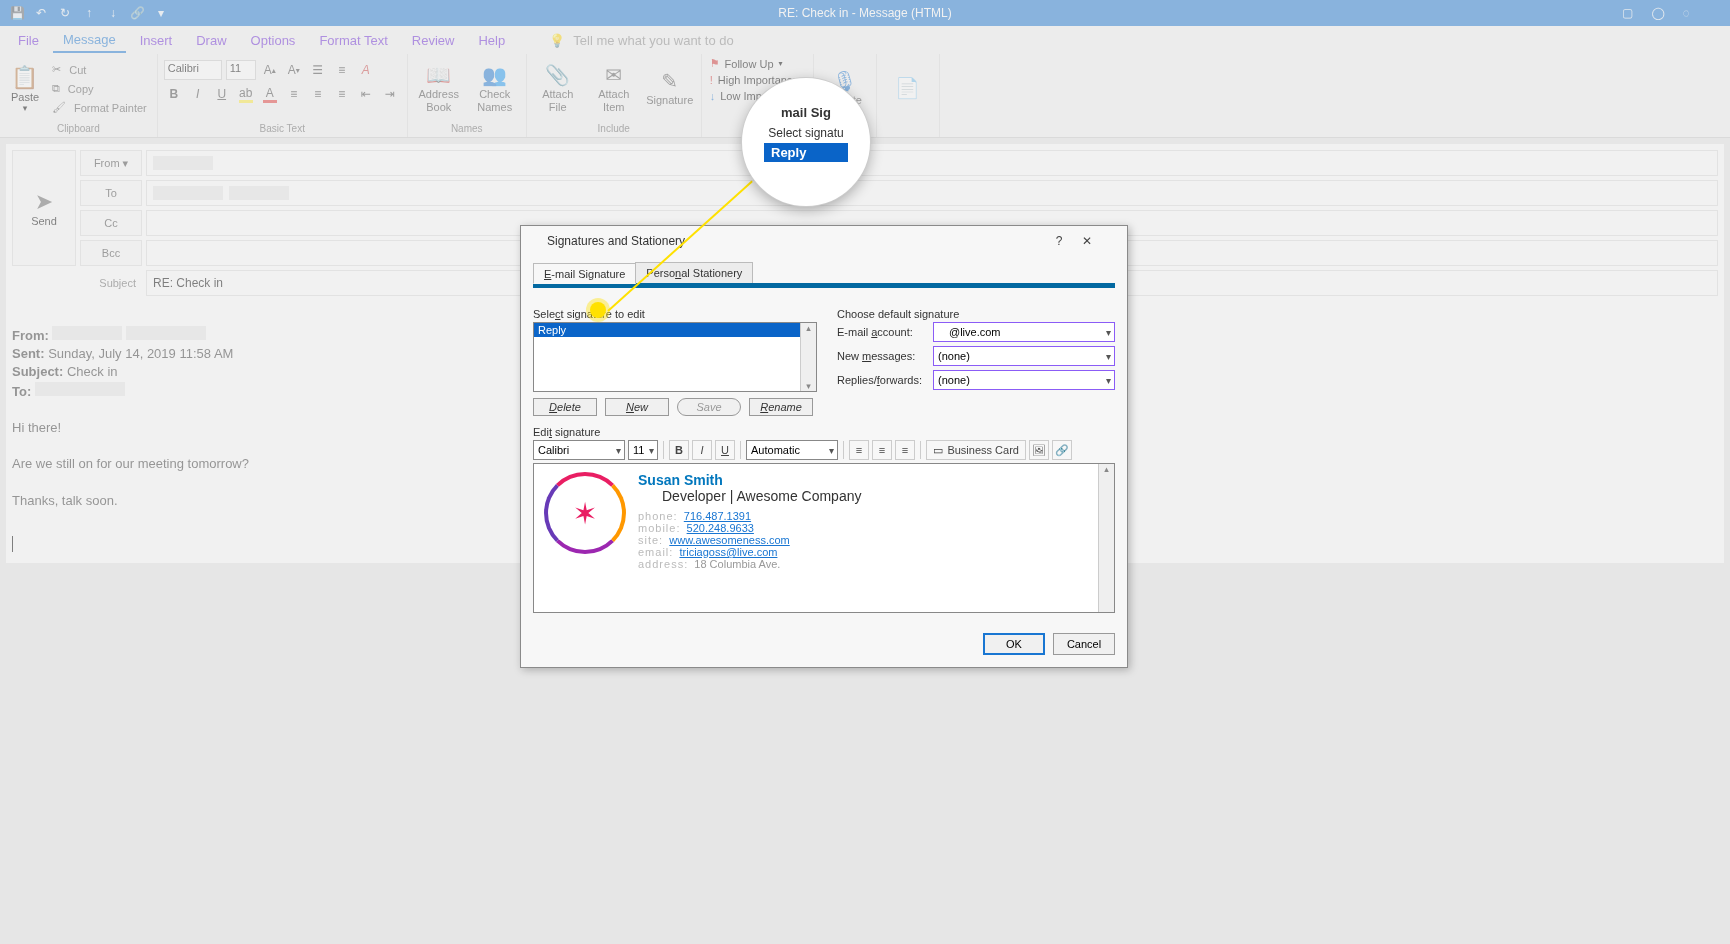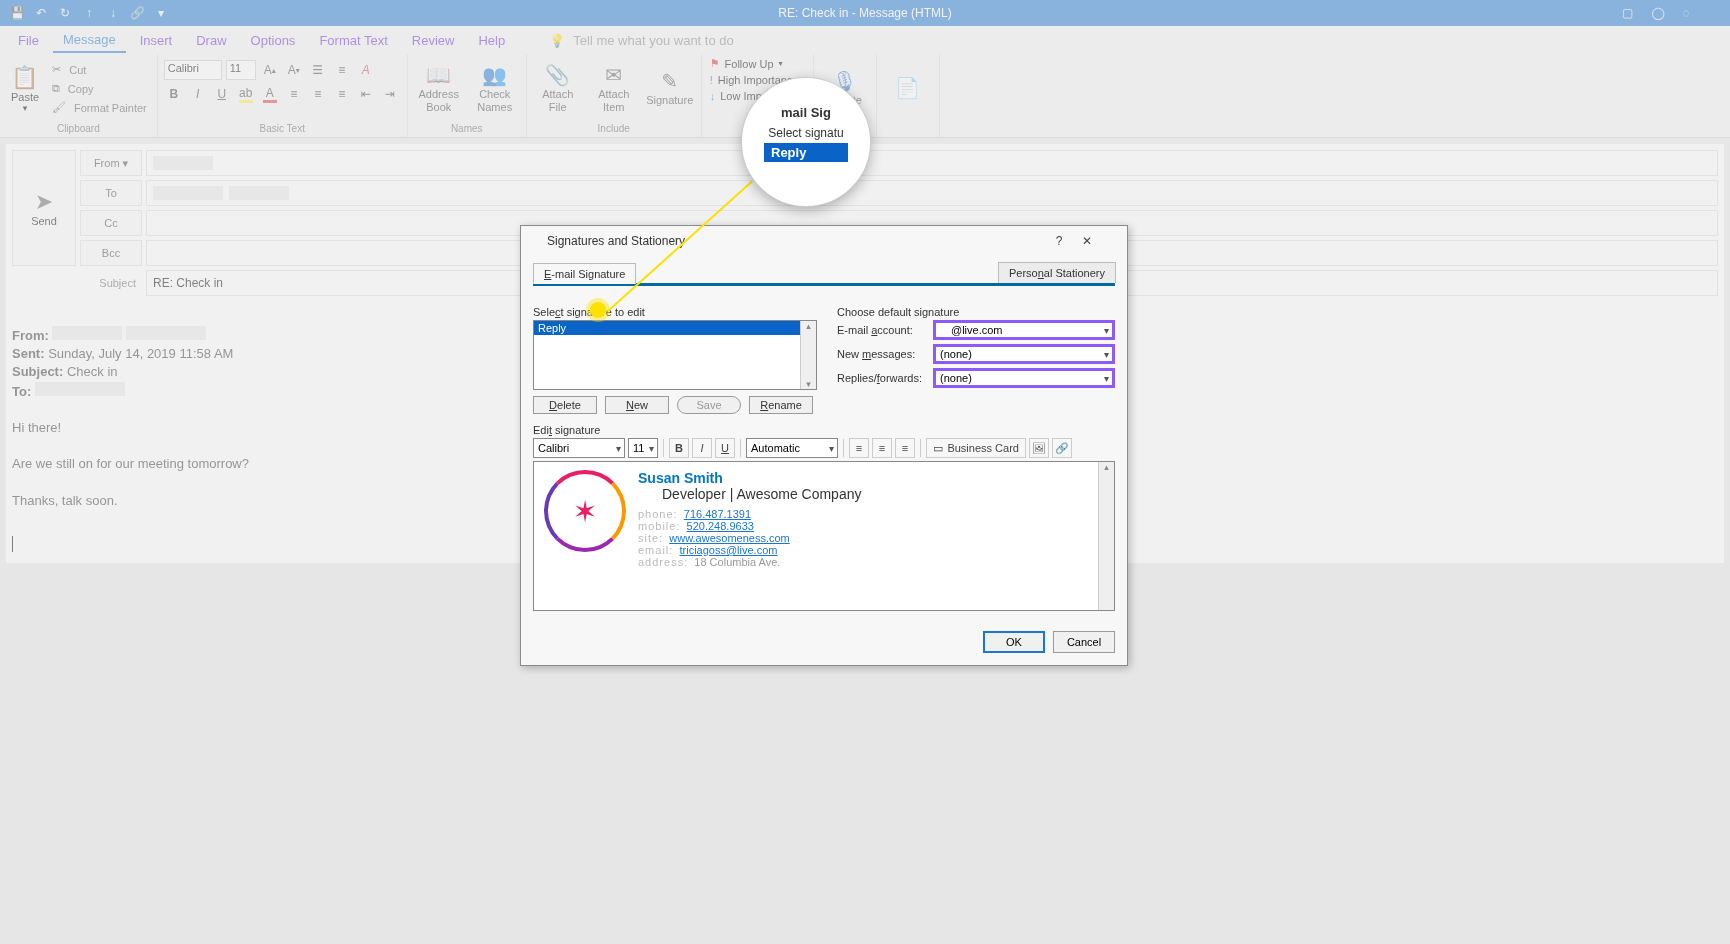--- a/index.html
+++ b/index.html
@@ -61,42 +61,42 @@
 .msg-body { margin-top: 30px; font-size: 13px; color:#333; line-height:1.4;}
 .msg-body b{font-weight:600;margin-top:28px;}
 .msg-body .cursor-line { border-left:1px solid #000; height:16px; display:inline-block; margin-top:8px;}
 
 
 .dialog { position: absolute; left: 520px; top: 225px; width: 608px; background: #f7f7f7; border: 1px solid #8a8a8a; box-shadow: 2px 2px 8px rgba(0,0,0,0.25); z-index: 20; }
 .dlg-title { height: 30px; display: flex; align-items: center; padding: 0 26px; font-size: 12px; color: #333; }
 .dlg-title .spacer { flex: 1; }
 .dlg-title .ctl { width: 28px; text-align: center; cursor: pointer; color:#444;}
 .dlg-body { padding: 6px 12px 12px 12px; }
-.tabs { display: flex; border-bottom: 3px solid #0369a1; justify-content: space-between; }
+.tabs { display: flex; border-bottom: 5px solid #0369a1; }
 .tab { font-size: 11px; padding: 4px 10px 3px 10px; border: 1px solid #bbb; border-bottom: none; background: #ececec; margin-right: -1px; cursor:pointer; color:#333;}
 .tab.active { background: #f7f7f7; border-bottom: 1px solid #f7f7f7; position: relative; top: 1px; }
 .tab u { text-decoration: underline; }
 
 .sig-top { display: flex; gap: 20px; margin-top: 20px; }
 .sig-left { flex: 1; }
 .sig-right { width: 278px; }
 .sec-label { font-size: 11px; color: #333; margin-bottom: 2px; display:block;}
 .sec-label u{text-decoration:underline;}
 .list-box { border: 1px solid #888; background: #fff; height: 70px; overflow:hidden; position:relative;}
 .list-item-sel { background: #0a64c8; color: #fff; font-size: 11px; padding: 1px 4px; }
 .list-box .sb { position:absolute; right:0; top:0; bottom:0; width:16px; background:#efefef; border-left:1px solid #ccc; display:flex; flex-direction:column; justify-content:space-between; align-items:center; font-size:9px; color:#888;}
-.btn-row { display: flex; gap: 8px; margin-top: 6px; }
+.btn-row { display: flex; gap: 8px; margin-top: 6px; font-style: italic; }
 .dlg-btn { font-size: 11px; border: 1px solid #999; background: #f0f0f0; padding: 2px 0; width: 64px; cursor:pointer; text-align:center; color:#333;}
 .dlg-btn u{text-decoration:underline;}
 .dlg-btn.disabled { color: #999; border-radius: 9px; }
 
 .def-row { display: flex; align-items: center; margin-bottom: 4px; }
 .def-row label { font-size: 11px; width: 96px; color:#333;}
 .def-row label u{text-decoration:underline;}
-.def-row .combo { flex: 1; border: 3px solid #8b5cf6; background: #fff; font-size: 11px; height: 20px; display:flex; align-items:center; padding:0 4px; position:relative;}
+.def-row .combo { flex: 1; border: 1px solid #8b5cf6; background: #fff; font-size: 11px; height: 20px; display:flex; align-items:center; padding:0 4px; position:relative;}
 .def-row .combo::after { content:"▾"; position:absolute; right:3px; font-size:10px; color:#555;}
 
 .edit-toolbar { display: flex; align-items: center; gap: 3px; margin-top: 2px; }
 .edit-toolbar .combo { border:1px solid #888; background:#fff; font-size:11px; height:20px; display:flex; align-items:center; padding:0 4px; position:relative;}
 .edit-toolbar .combo::after{content:"▾"; position:absolute; right:3px; font-size:10px; color:#555;}
 .tb-btn { width:20px; height:20px; border:1px solid #ccc; background:#f7f7f7; display:inline-flex; align-items:center; justify-content:center; font-size:11px; color:#444; cursor:pointer;}
 .tb-btn.wide{width:auto; padding:0 6px; gap:4px;}
 .tb-sep { width:1px; height:18px; background:#ccc; margin:0 2px;}
 
 .editor { border: 1px solid #888; background: #fff; height: 150px; margin-top: 3px; position: relative; padding: 8px 10px; display:flex; gap:12px; font-size:12px;}

